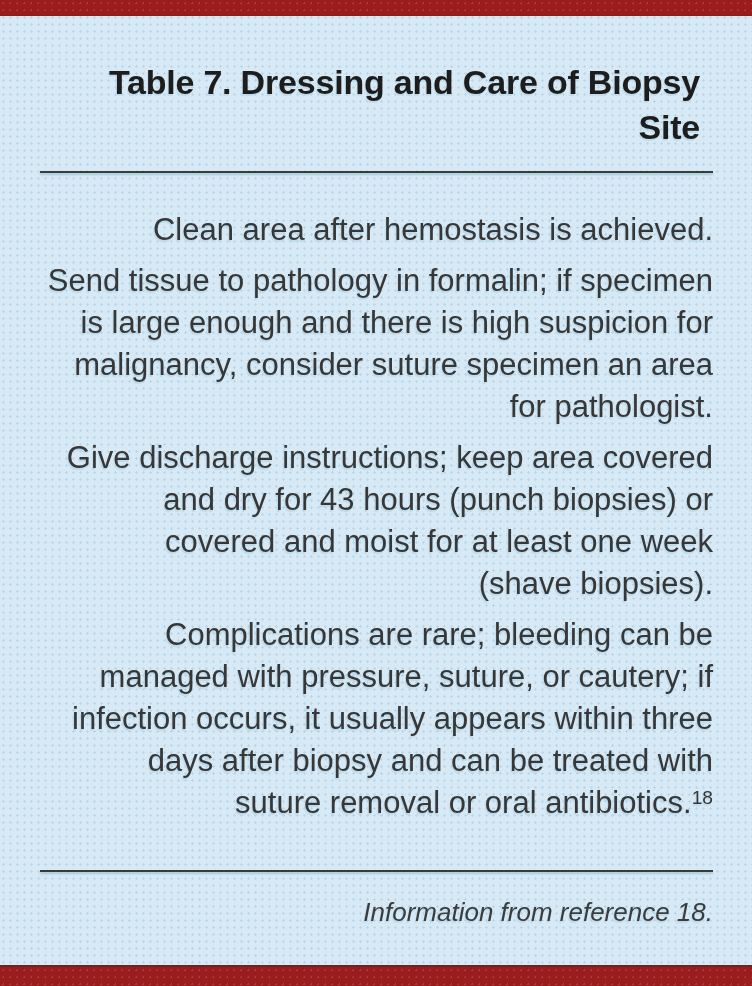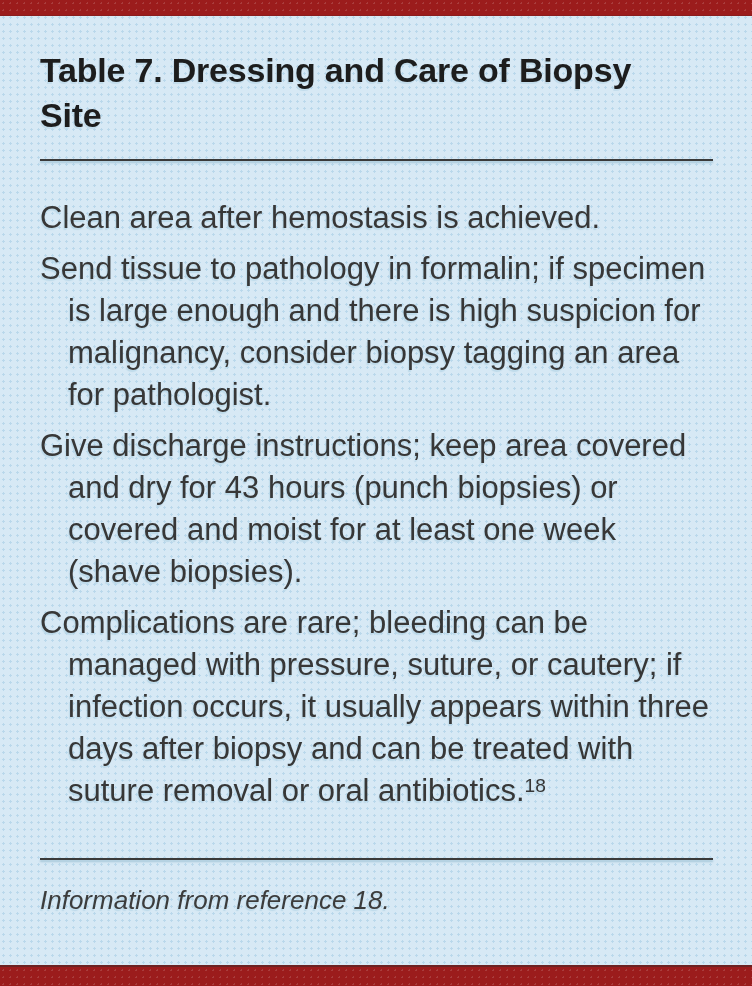--- a/index.html
+++ b/index.html
@@ -30,22 +30,23 @@
   .accent-bar.top {
     height: 15px;
     border-bottom: 1px solid rgba(120,30,30,0.5);
   }
   .accent-bar.bottom {
     height: 19px;
     border-top: 2px solid rgba(70,40,40,0.55);
   }
   .content {
     flex: 1 1 auto;
-    padding: 32px 39px 0 40px;
+    padding: 44px 39px 0 40px;
     box-sizing: border-box;
+    text-align: right;
   }
   .table-title {
     margin: 0;
     max-width: 660px;
     font-size: 34px;
     font-weight: 700;
     line-height: 45px;
     letter-spacing: -0.2px;
     color: #1d1d1d;
     text-shadow: -1px 2px 0 rgba(190,218,234,0.8);
@@ -94,21 +95,21 @@
   <div class="accent-bar top"></div>
 
   <div class="content">
 
     <h1 class="table-title">Table 7. Dressing and Care of Biopsy Site</h1>
 
     <div class="rule title-rule"></div>
 
     <div class="items">
       <p class="item">Clean area after hemostasis is achieved.</p>
-      <p class="item">Send tissue to pathology in formalin; if specimen is large enough and there is high suspicion for malignancy, consider biopsy tagging an area for pathologist.</p>
+      <p class="item">Send tissue to pathology in formalin; if specimen is large enough and there is high suspicion for malignancy, consider suture specimen an area for pathologist.</p>
       <p class="item">Give discharge instructions; keep area covered and dry for 43 hours (punch biopsies) or covered and moist for at least one week (shave biopsies).</p>
       <p class="item"><span>Complications are rare; bleeding can be managed with pressure, suture, or cautery; if infection occurs, it usually appears within three days after biopsy and can be treated with suture removal or oral antibiotics.</span><sup>18</sup></p>
     </div>
 
     <div class="rule footnote-rule"></div>
 
     <p class="footnote">Information from reference 18.</p>
 
   </div>
 

